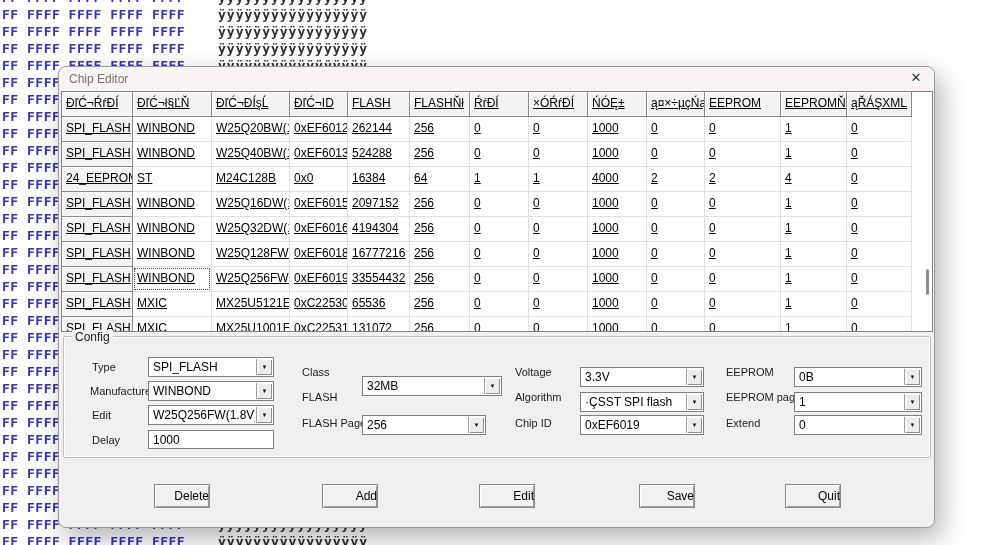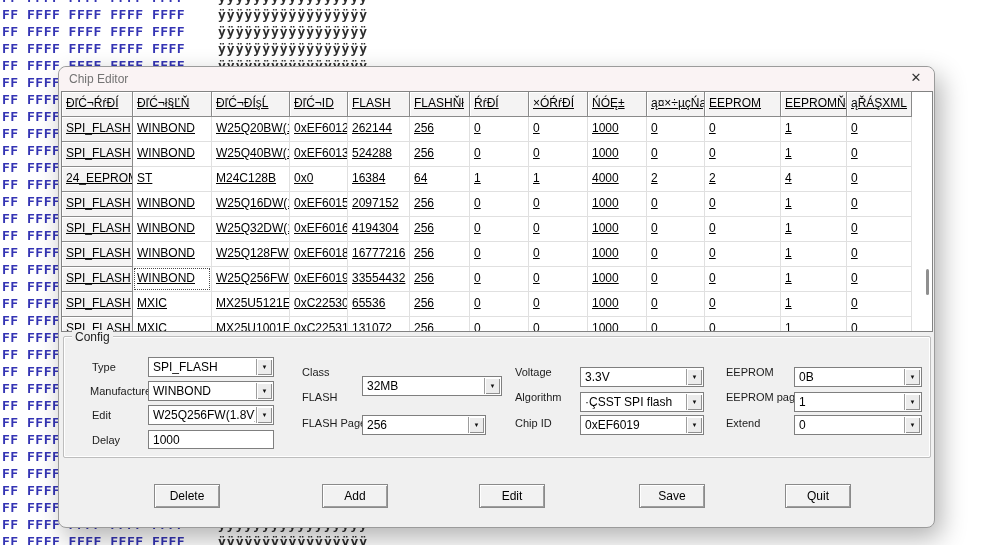--- a/index.html
+++ b/index.html
@@ -62,22 +62,22 @@
   .combo .cbtn { position:absolute; top:1px; right:1px; bottom:1px; width:16px;
                  background:#ececec; border-left:1px solid #9d9d9d;
                  box-shadow:inset 1px 1px 0 #ffffff, inset -1px -1px 0 #8f8f8f;
                  display:flex; align-items:center; justify-content:center;
                  font-size:6px; color:#111; cursor:pointer; }
   .tinput { position:absolute; height:19px; background:#fff; border:1px solid #7f7f7f;
             font-size:12px; padding:1px 4px; color:#000;
             font-family:"Liberation Sans", sans-serif; }
 
   
-  .btn { position:absolute; top:417px; width:66px; height:24px; background:#f2f2f2;
-         border:1px solid #8a8a8a; font-size:12px; text-align:center;
+  .btn { position:absolute; top:417px; width:56px; height:24px; background:#f2f2f2;
+         border:1px solid #8a8a8a; font-size:12px; text-align:right;
          line-height:22px; color:#000; cursor:pointer;
          box-shadow:inset 1px 1px 0 #ffffff, inset -1px -1px 0 #9e9e9e; }
 </style>
 </head>
 <body>
 
 <div id="bg">
     <div class="bg-line" style="top: -10px;"><span class="hex">FF FFFF FFFF FFFF FFFF</span><span class="yy">ÿÿÿÿÿÿÿÿÿÿÿÿÿÿÿÿÿ</span></div>
     <div class="bg-line" style="top: 7px;"><span class="hex">FF FFFF FFFF FFFF FFFF</span><span class="yy">ÿÿÿÿÿÿÿÿÿÿÿÿÿÿÿÿÿ</span></div>
     <div class="bg-line" style="top: 24px;"><span class="hex">FF FFFF FFFF FFFF FFFF</span><span class="yy">ÿÿÿÿÿÿÿÿÿÿÿÿÿÿÿÿÿ</span></div>

